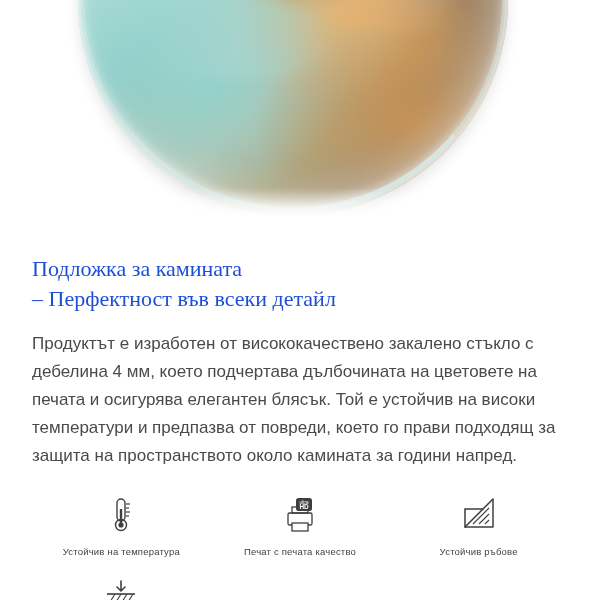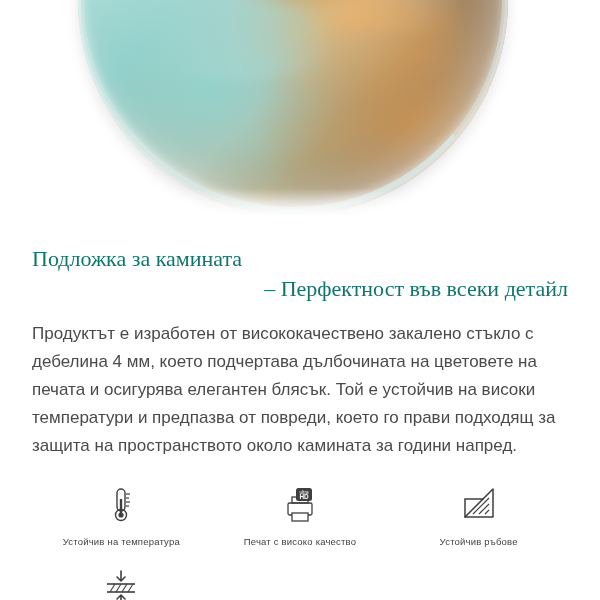--- a/index.html
+++ b/index.html
@@ -85,25 +85,25 @@
     left:0; bottom:0; width:600px; height:34px;
     background:linear-gradient(to bottom, rgba(255,255,255,0) 0%, #ffffff 85%);
   }
 
   
   .content { padding:0 32px; }
   .title {
     font-family:"Liberation Serif", serif;
     font-size:22px;
     line-height:30px;
-    color:#0f766e;
-    margin-top:22px;
+    color:#1d4ed8;
+    margin-top:32px;
     font-weight:400;
   }
-  .title .line2 { display:block;text-align:right; }
+  .title .line2 { display:block; }
   .body {
     margin-top:16px;
     font-size:17px;
     line-height:28px;
     color:#4a4a4a;
     max-width:540px;
   }
 
   
   .features {
@@ -171,21 +171,21 @@
         <span class="ico">
           <svg width="42" height="40" viewBox="0 0 42 40">
             <rect x="9" y="18" width="24" height="12" rx="1.5" fill="none" stroke="#3f3f3f" stroke-width="1.3"></rect>
             <rect x="13" y="12" width="16" height="6" fill="none" stroke="#3f3f3f" stroke-width="1.3"></rect>
             <rect x="13" y="28" width="16" height="8" fill="#ffffff" stroke="#3f3f3f" stroke-width="1.3"></rect>
             <rect x="17" y="3" width="16" height="13" rx="2.5" fill="#3f3f3f"></rect>
             <text x="25" y="8.6" font-family="Liberation Sans, sans-serif" font-size="4.6" fill="#ffffff" text-anchor="middle">ultra</text>
             <text x="25" y="14.2" font-family="Liberation Sans, sans-serif" font-size="6.4" font-weight="bold" fill="#ffffff" text-anchor="middle">HD</text>
           </svg>
         </span>
-        <span class="cap">Печат с високо качество</span>
+        <span class="cap">Печат с печата качество</span>
       </div>
 
 
 
       <div class="feature">
         <span class="ico">
           <svg width="40" height="36" viewBox="0 0 40 36">
             <path d="M6 30 L6 12 L24 12" fill="none" stroke="#3f3f3f" stroke-width="1.5" stroke-linecap="round"></path>
             <path d="M6 30 L30 30 L30 6" fill="none" stroke="#3f3f3f" stroke-width="0"></path>
             <path d="M6 30 L34 2" stroke="#3f3f3f" stroke-width="1.5" stroke-linecap="round"></path>

